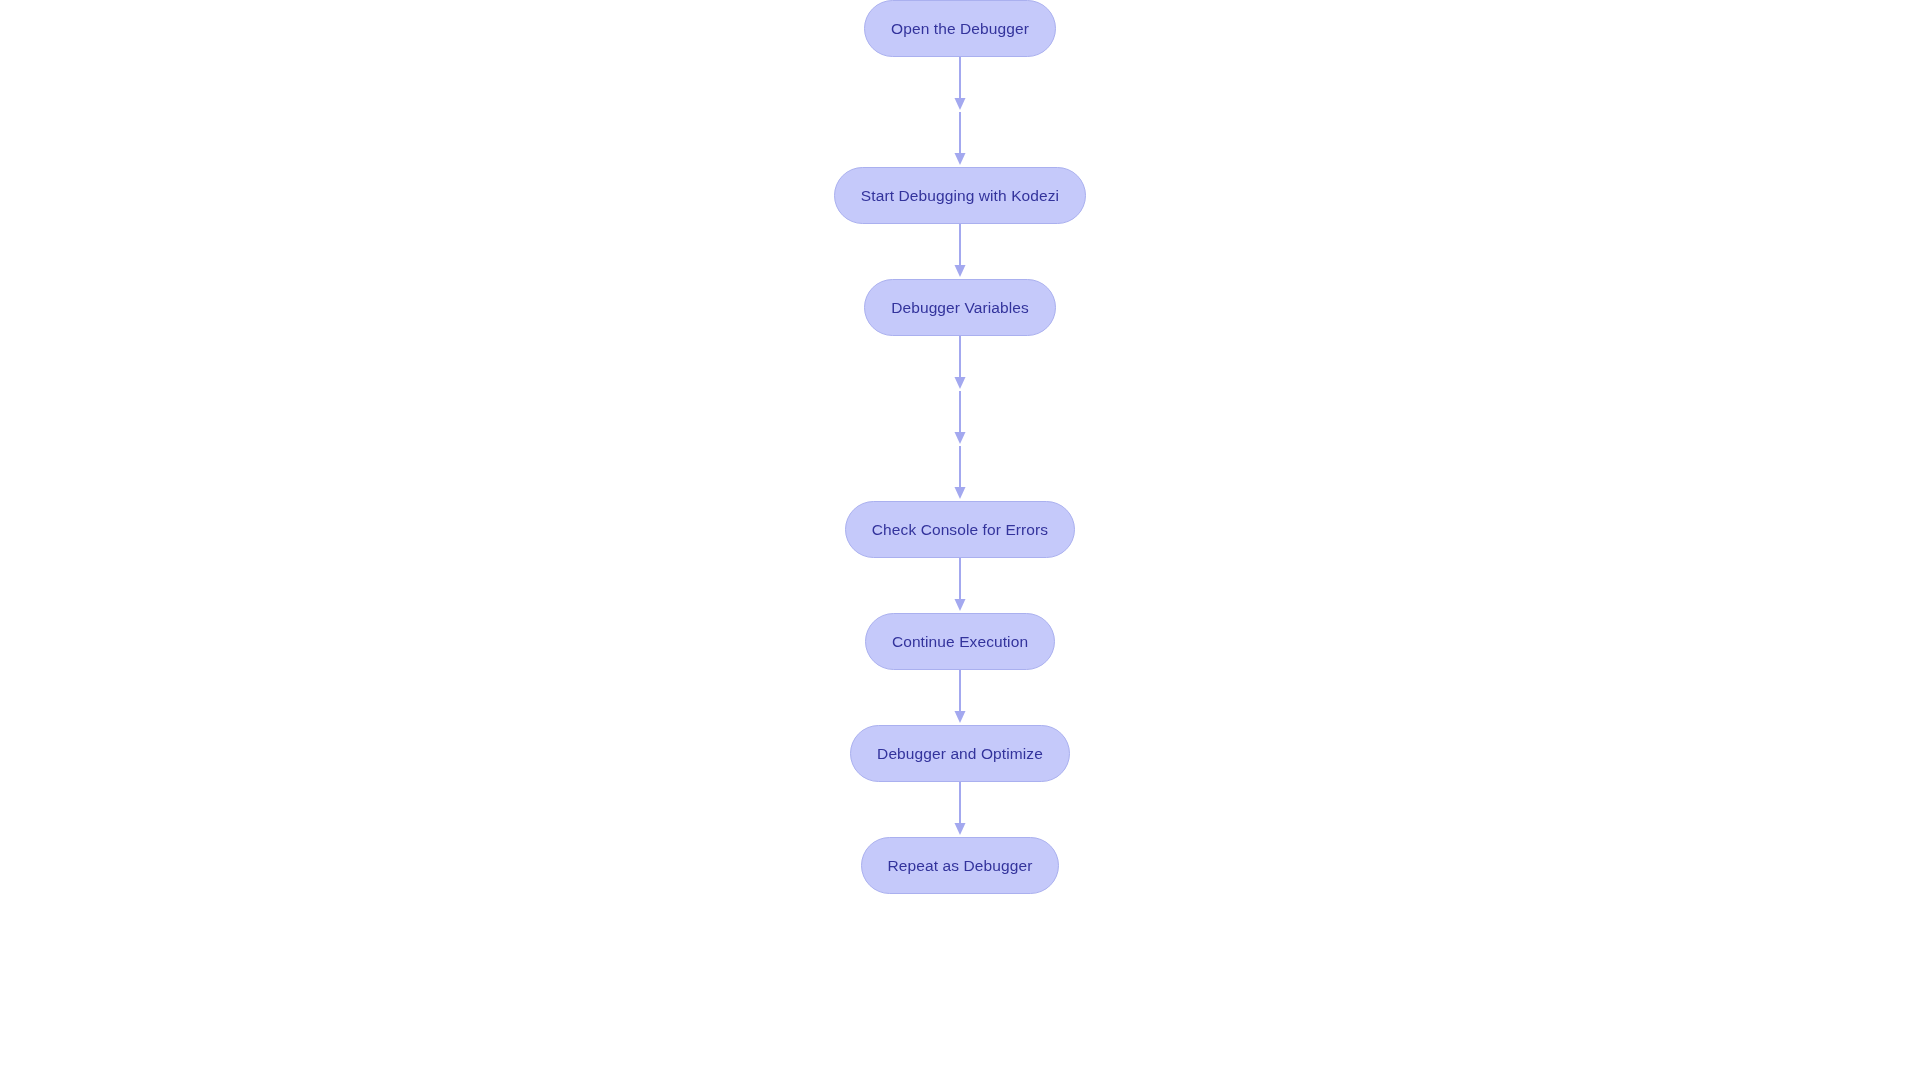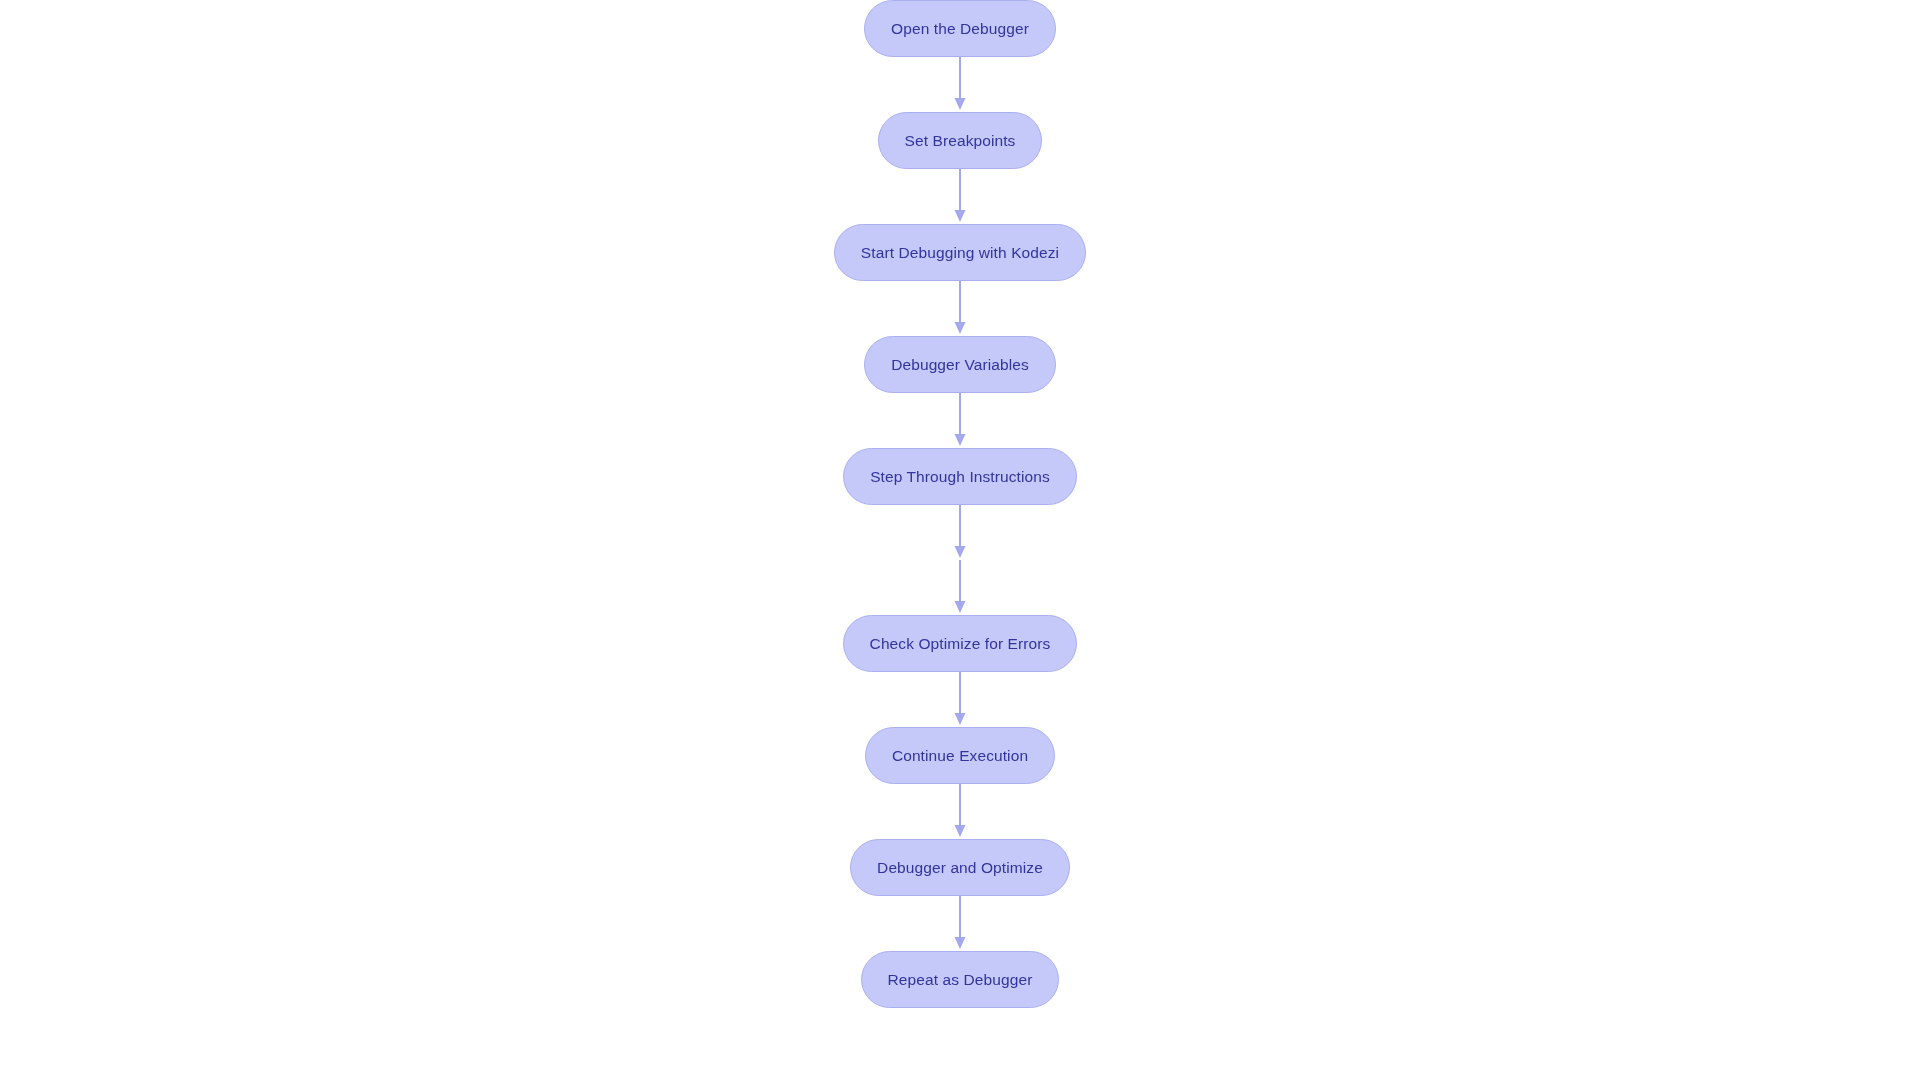--- a/index.html
+++ b/index.html
@@ -81,23 +81,20 @@
 
     <div class="flow-node">
       <span class="flow-node-label">Open the Debugger</span>
     </div>
 
     <svg class="flow-connector" viewBox="0 0 14 55">
       <line class="conn-line" x1="7" y1="0" x2="7" y2="44"></line>
       <polygon class="conn-head" points="7,53 1.5,41 12.5,41"></polygon>
     </svg>
 
-    <div class="flow-node">
-      <span class="flow-node-label">Set Breakpoints</span>
-    </div>
 
     <svg class="flow-connector" viewBox="0 0 14 55">
       <line class="conn-line" x1="7" y1="0" x2="7" y2="44"></line>
       <polygon class="conn-head" points="7,53 1.5,41 12.5,41"></polygon>
     </svg>
 
     <div class="flow-node">
       <span class="flow-node-label">Start Debugging with Kodezi</span>
     </div>
 
@@ -108,37 +105,34 @@
 
     <div class="flow-node">
       <span class="flow-node-label">Debugger Variables</span>
     </div>
 
     <svg class="flow-connector" viewBox="0 0 14 55">
       <line class="conn-line" x1="7" y1="0" x2="7" y2="44"></line>
       <polygon class="conn-head" points="7,53 1.5,41 12.5,41"></polygon>
     </svg>
 
-    <div class="flow-node">
-      <span class="flow-node-label">Step Through Instructions</span>
-    </div>
 
     <svg class="flow-connector" viewBox="0 0 14 55">
       <line class="conn-line" x1="7" y1="0" x2="7" y2="44"></line>
       <polygon class="conn-head" points="7,53 1.5,41 12.5,41"></polygon>
     </svg>
 
 
     <svg class="flow-connector" viewBox="0 0 14 55">
       <line class="conn-line" x1="7" y1="0" x2="7" y2="44"></line>
       <polygon class="conn-head" points="7,53 1.5,41 12.5,41"></polygon>
     </svg>
 
     <div class="flow-node">
-      <span class="flow-node-label">Check Optimize for Errors</span>
+      <span class="flow-node-label">Check Console for Errors</span>
     </div>
 
     <svg class="flow-connector" viewBox="0 0 14 55">
       <line class="conn-line" x1="7" y1="0" x2="7" y2="44"></line>
       <polygon class="conn-head" points="7,53 1.5,41 12.5,41"></polygon>
     </svg>
 
     <div class="flow-node">
       <span class="flow-node-label">Continue Execution</span>
     </div>

